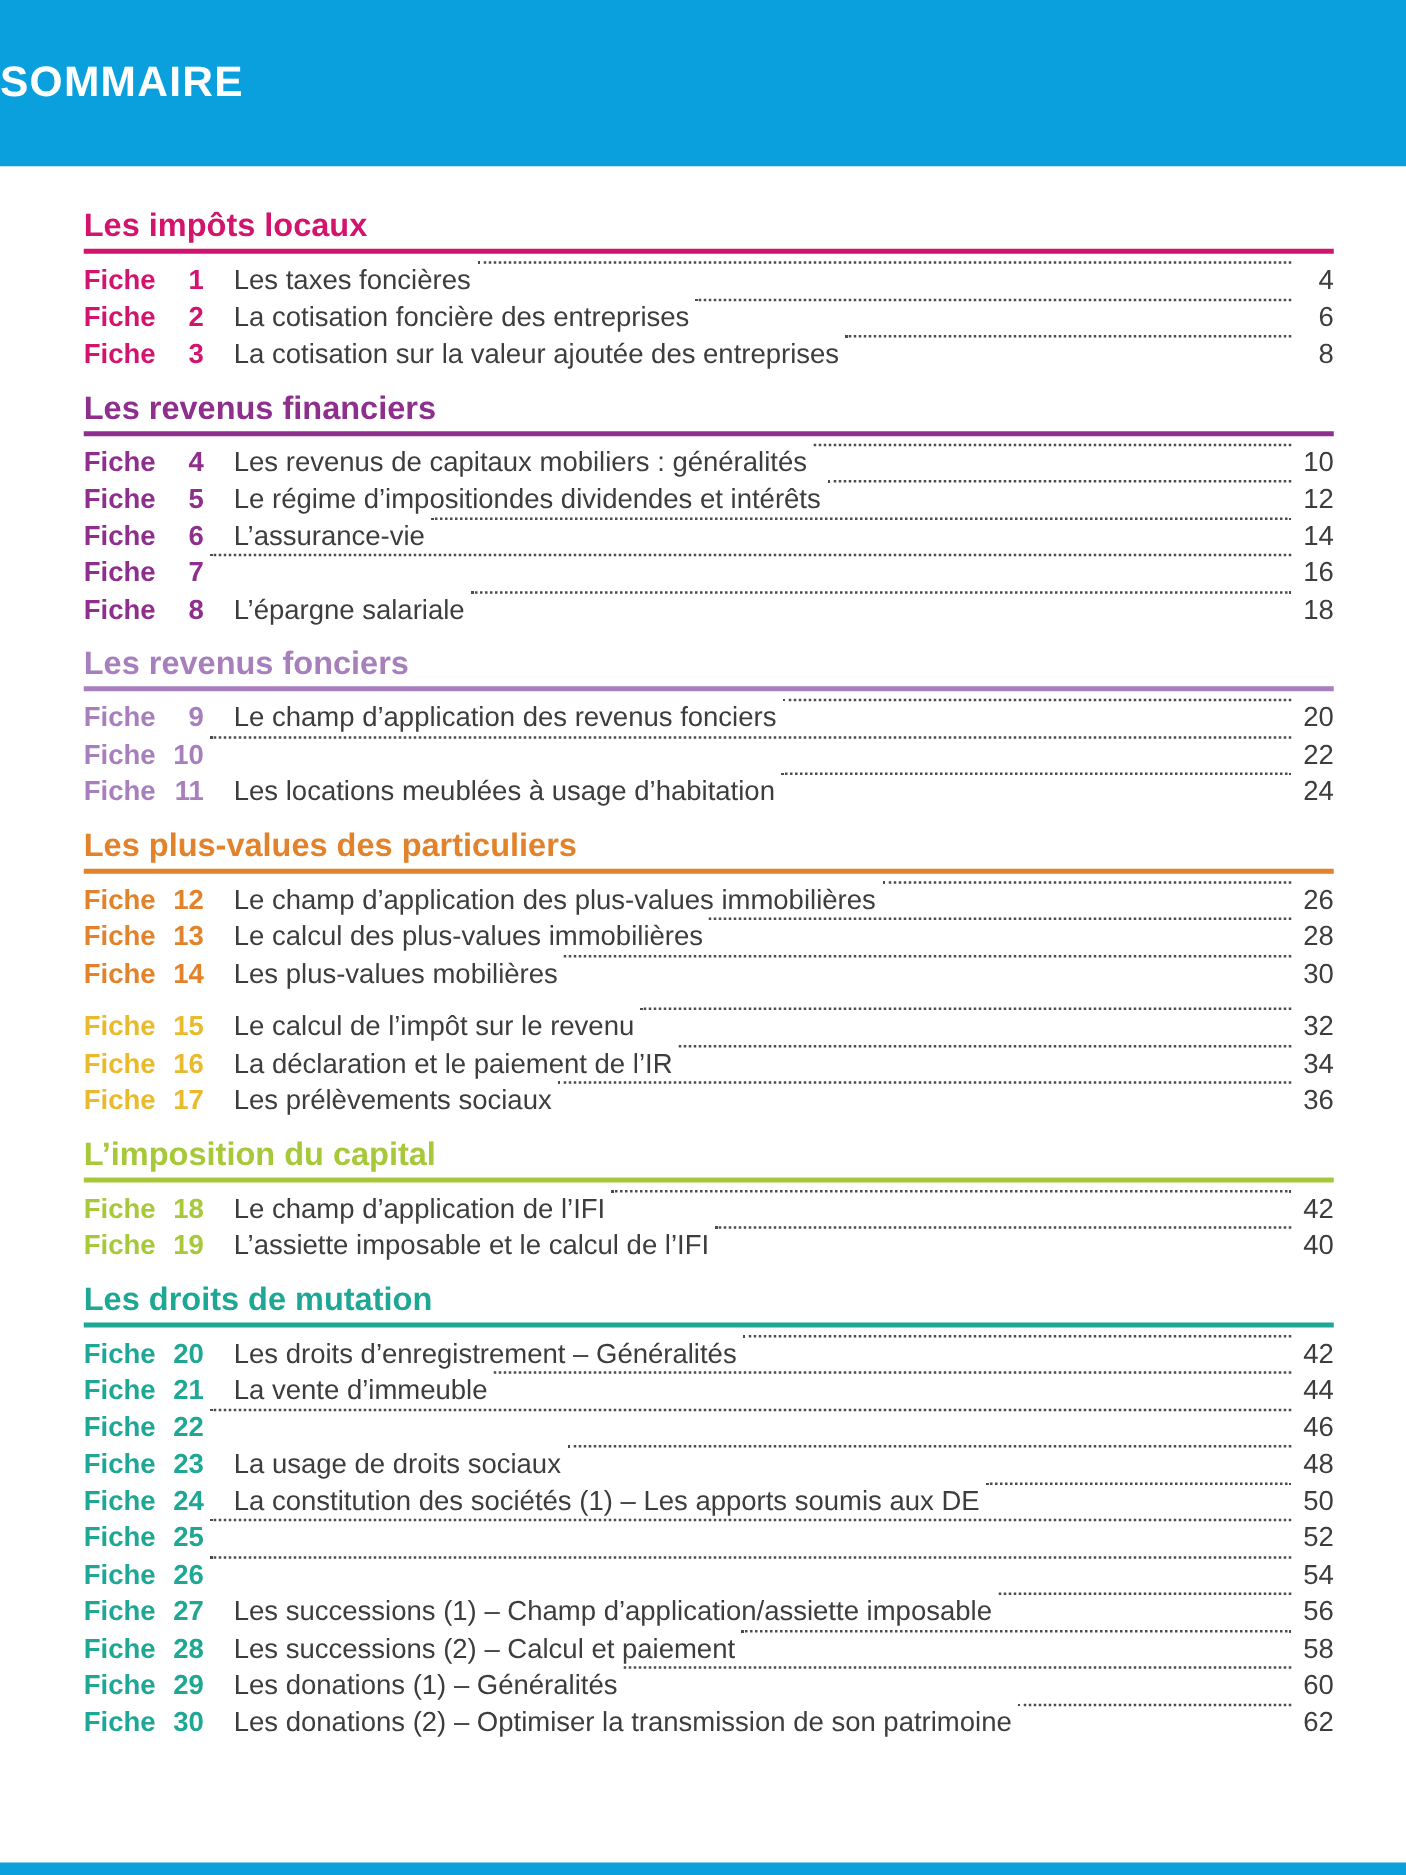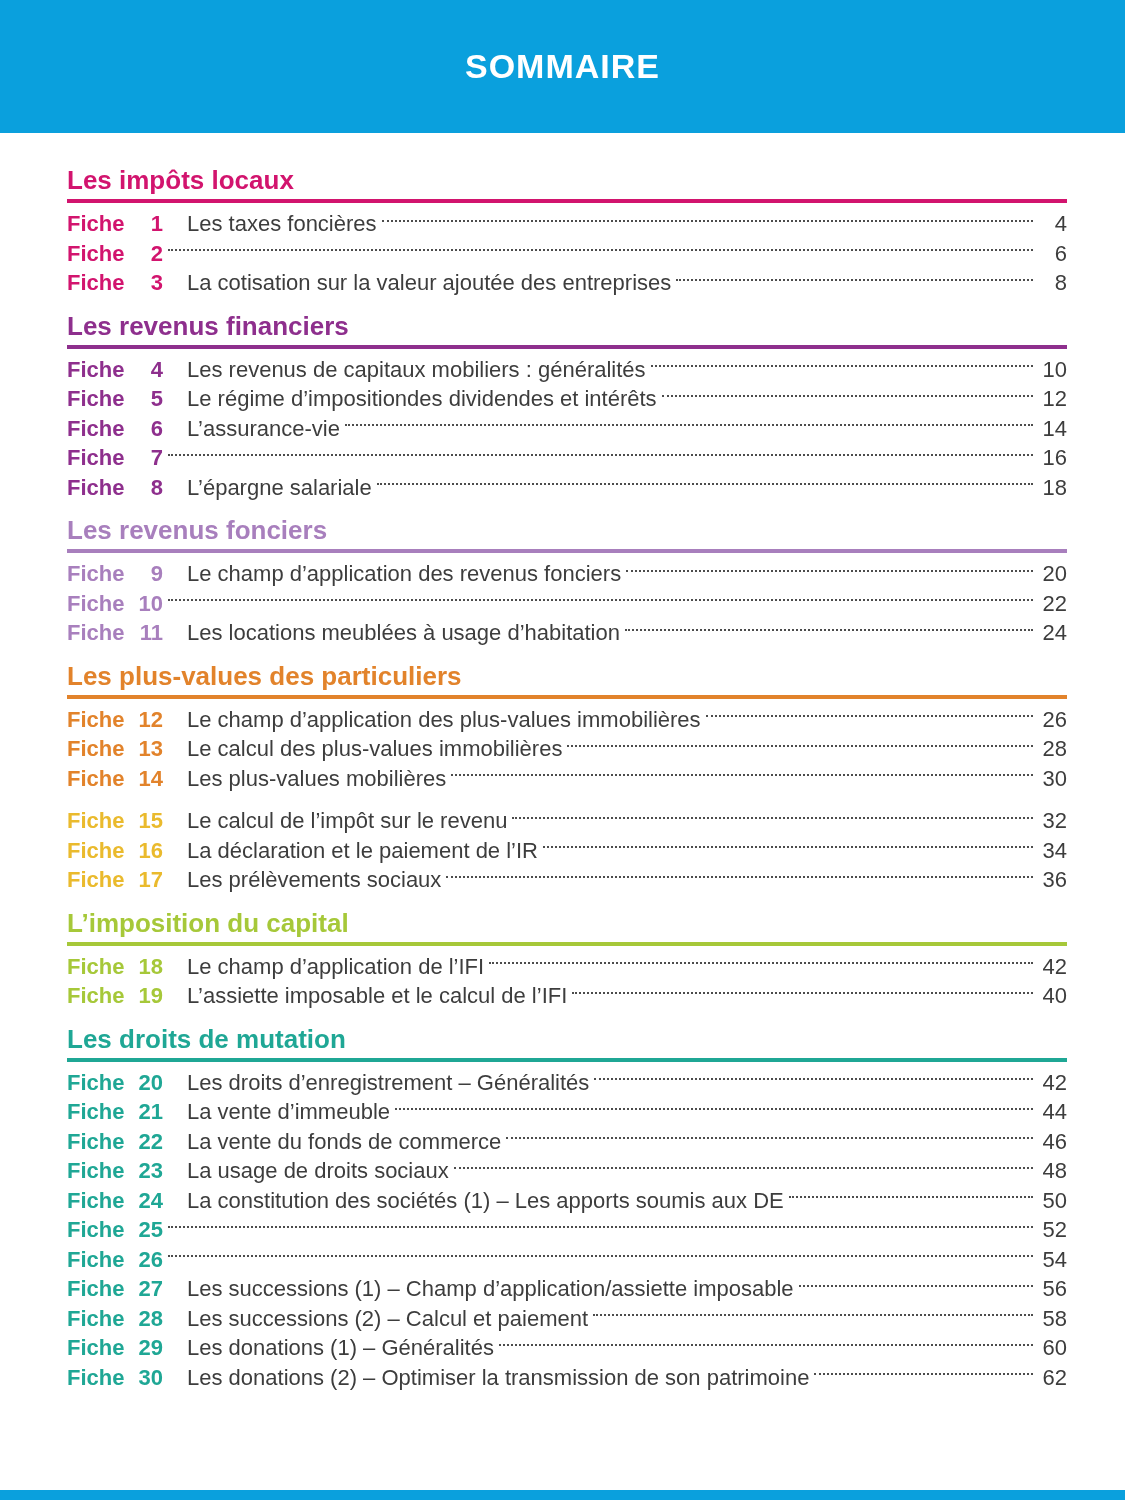--- a/index.html
+++ b/index.html
@@ -5,33 +5,33 @@
   html,body{margin:0;padding:0;}
   body{
     width:1125px;height:1500px;position:relative;overflow:hidden;
     background:#ffffff;
     font-family:"Liberation Sans","DejaVu Sans",sans-serif;
     color:#3d3d3d;
     --band:#0aa0dd;
   }
   .band{
     width:100%;height:133px;background:var(--band);
-    display:flex;align-items:center;justify-content:center;
+    display:flex;align-items:center;justify-content:flex-start;
   }
   .band h1{
     margin:0;color:#ffffff;font-size:34px;font-weight:800;letter-spacing:1px;
   }
   .toc{padding:19px 58px 0 67px;}
   .toc-section{margin-top:13px;}
   .section-title{
     margin:0 0 6px 0;font-size:26px;font-weight:700;line-height:30px;
     color:var(--c);border-bottom:4px solid var(--c);padding-bottom:4px;
   }
   .toc-row{
-    display:flex;align-items:center;
+    display:flex;align-items:flex-start;
     font-size:22px;line-height:29.5px;height:29.5px;
     white-space:nowrap;
   }
   .fiche{
     display:flex;justify-content:space-between;
     width:96px;flex:0 0 96px;
     color:var(--c);font-weight:600;
   }
   .fiche-num{text-align:right;}
   .entry-title{margin-left:24px;flex:0 0 auto;}
@@ -65,20 +65,21 @@
     <span class="entry-title">Les taxes foncières</span>
     <span class="leader"></span>
     <span class="page-num">4</span>
   </div>
 
   <div class="toc-row">
     <span class="fiche">
             <span class="fiche-word">Fiche</span>
             <span class="fiche-num">2</span>
           </span>
+    <span class="entry-title">La cotisation foncière des entreprises</span>
     <span class="leader"></span>
     <span class="page-num">6</span>
   </div>
 
   <div class="toc-row">
     <span class="fiche">
             <span class="fiche-word">Fiche</span>
             <span class="fiche-num">3</span>
           </span>
     <span class="entry-title">La cotisation sur la valeur ajoutée des entreprises</span>
@@ -291,21 +292,20 @@
     <span class="entry-title">La vente d’immeuble</span>
     <span class="leader"></span>
     <span class="page-num">44</span>
   </div>
 
   <div class="toc-row">
     <span class="fiche">
             <span class="fiche-word">Fiche</span>
             <span class="fiche-num">22</span>
           </span>
-    <span class="entry-title">La vente du fonds de commerce</span>
     <span class="leader"></span>
     <span class="page-num">46</span>
   </div>
 
   <div class="toc-row">
     <span class="fiche">
             <span class="fiche-word">Fiche</span>
             <span class="fiche-num">23</span>
           </span>
     <span class="entry-title">La usage de droits sociaux</span>

